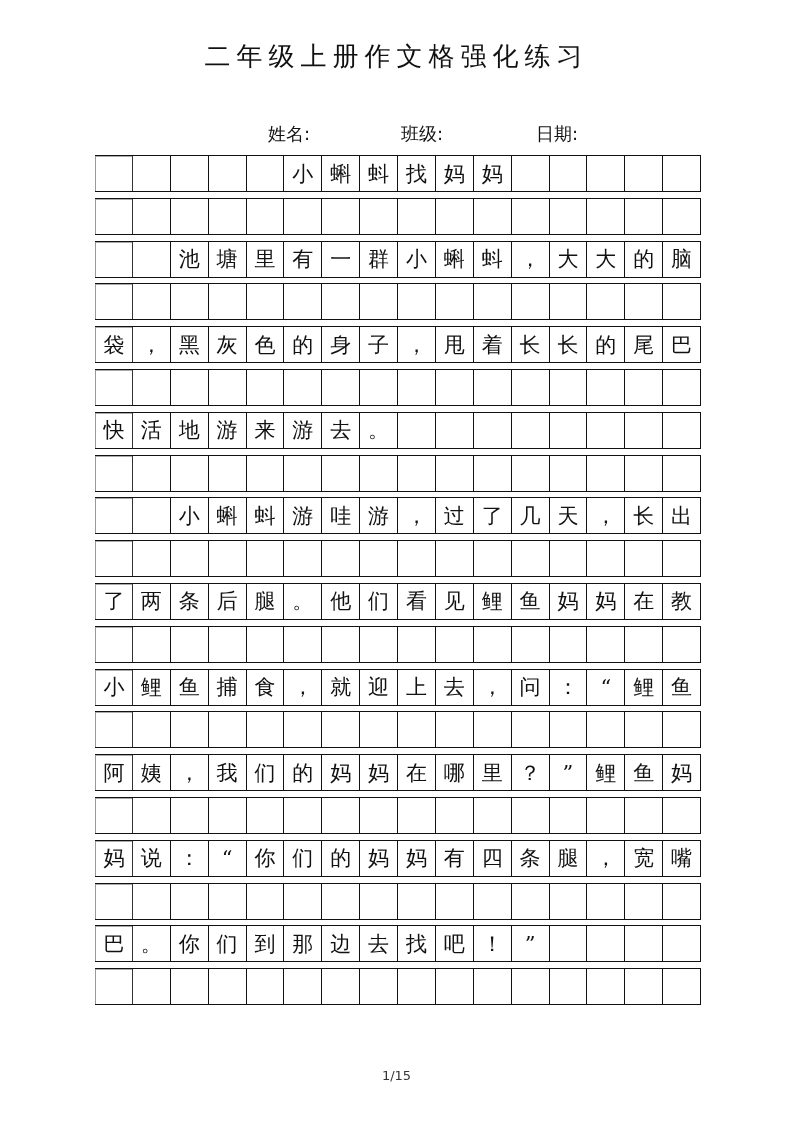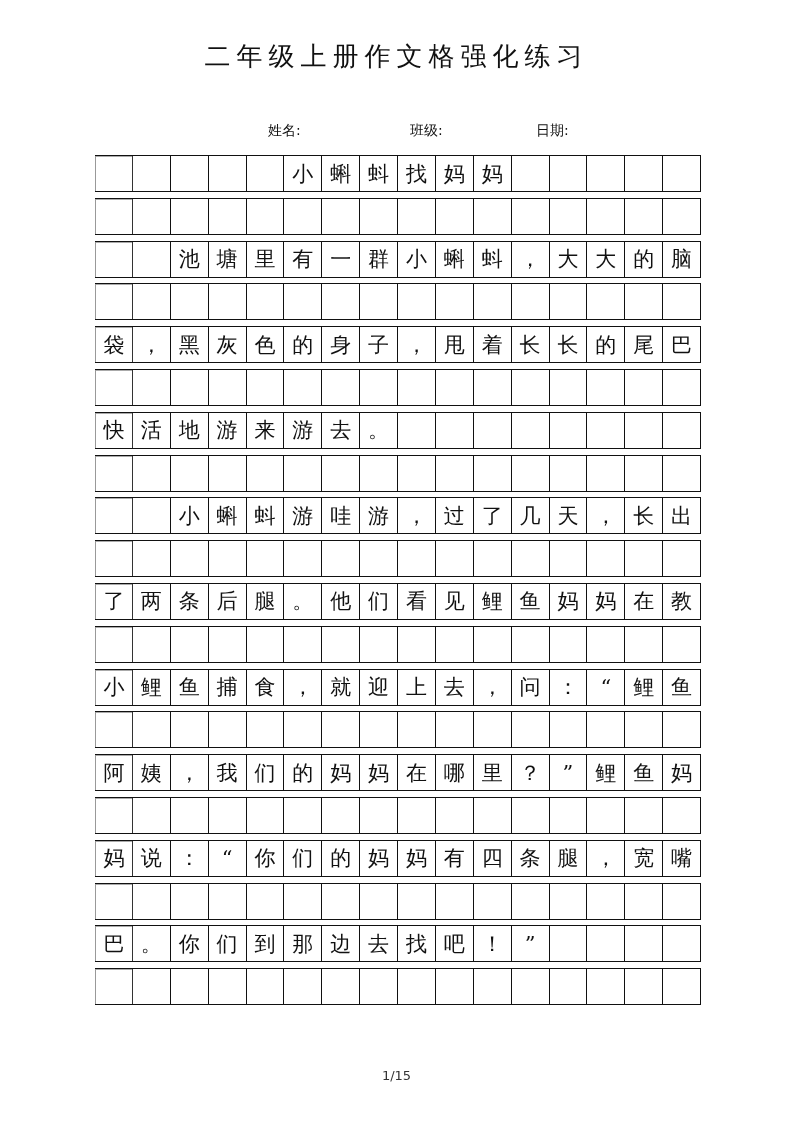--- a/index.html
+++ b/index.html
@@ -1,32 +1,32 @@
 <!DOCTYPE html>
 <html><head>
 <meta charset="utf-8">
 <style>
   html, body { margin: 0; padding: 0; background: #ffffff; }
   body { width: 793px; height: 1122px; position: relative; overflow: hidden; font-family: "DejaVu Serif", serif; color: #111; }
   .title { position: absolute; top: 39px; left: 0; width: 793px; text-align: center; font-size: 26px; letter-spacing: 6px; font-family: "DejaVu Serif", serif; color: #111; }
-  .meta { position: absolute; top: 122px; font-size: 14px; font-family: "DejaVu Sans", sans-serif; color: #111; }
+  .meta { position: absolute; top: 122px; font-size: 18px; font-family: "DejaVu Sans", sans-serif; color: #111; }
   .grid { position: absolute; left: 95px; top: 155px; width: 606px; }
   .row { display: flex; height: 37px; margin-bottom: 5.8px; border-top: 1.5px solid #111; border-bottom: 1.5px solid #111; box-sizing: border-box; }
   .cell { width: 37.875px; height: 100%; box-sizing: border-box; border-right: 1.5px solid #111; display: flex; align-items: center; justify-content: center; font-size: 21px; font-family: "DejaVu Serif", serif; color: #111; }
   .cell.first { border-left: 1.5px solid #999; border-right: 1.5px solid #333; }
   .row .first { box-shadow: inset 0 1px 0 #aaa; }
   .footer { position: absolute; top: 1068px; left: 0; width: 793px; text-align: center; font-size: 13px; font-family: "DejaVu Sans", sans-serif; color: #333; }
 </style>
 </head>
 <body>
 
 <div class="title">二年级上册作文格强化练习</div>
 
 <div class="meta" style="left:268px">姓名:</div>
-<div class="meta" style="left:410px">班级:</div>
+<div class="meta" style="left:401px">班级:</div>
 <div class="meta" style="left:536px">日期:</div>
 
 <div class="grid" id="grid">
     <div class="row">
       <div class="cell first"></div>
       <div class="cell"></div>
       <div class="cell"></div>
       <div class="cell"></div>
       <div class="cell"></div>
       <div class="cell">小</div>

